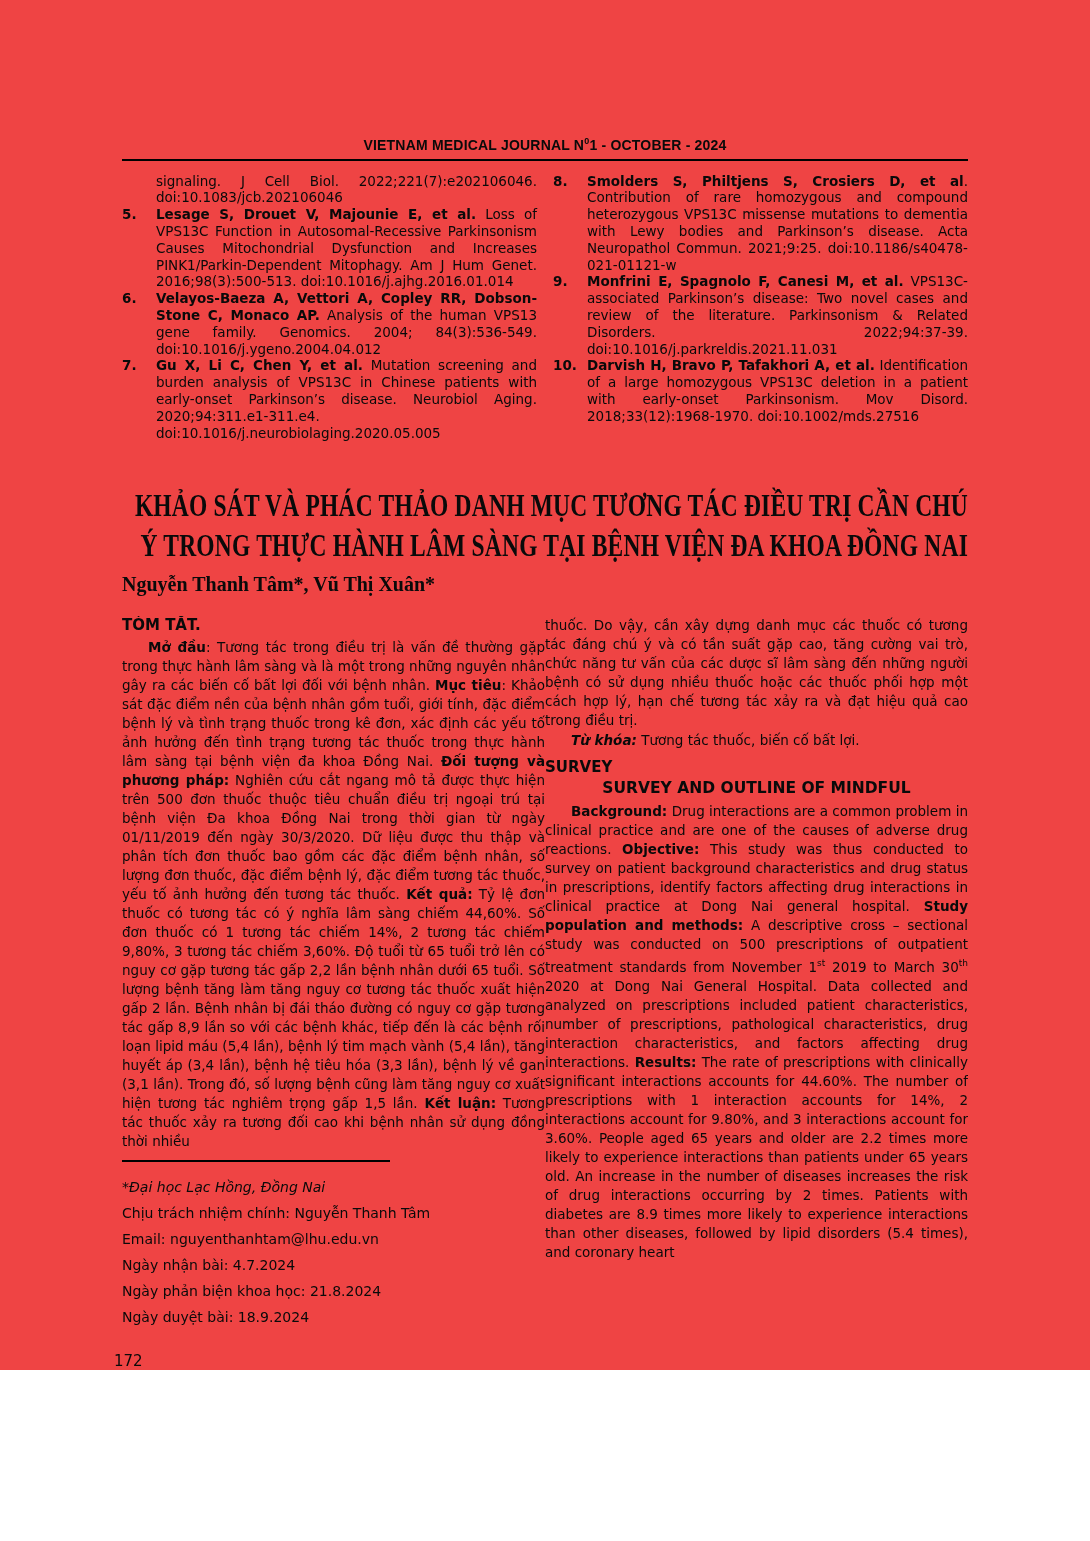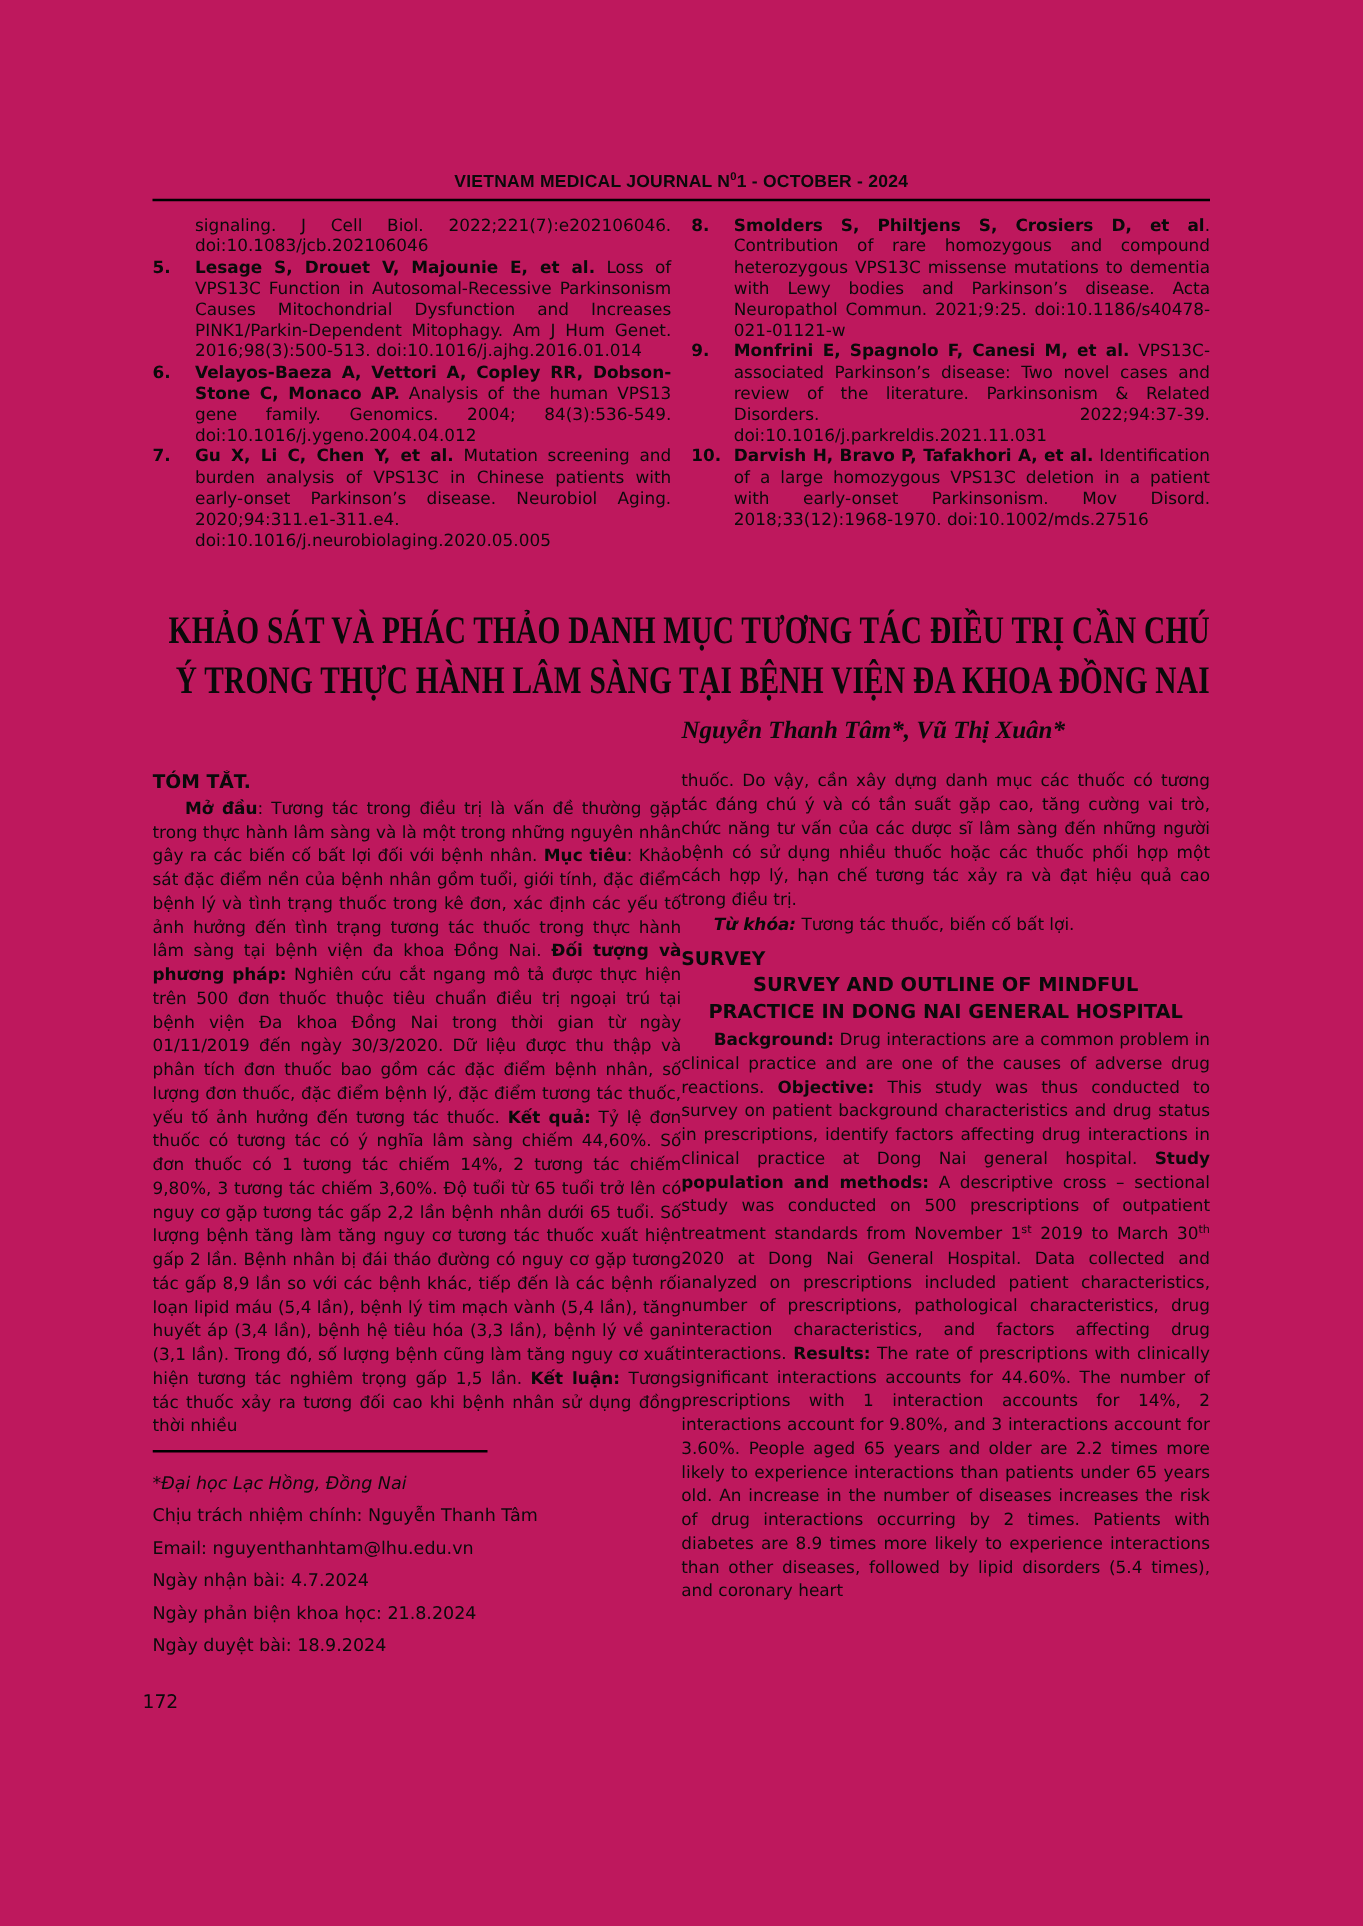--- a/index.html
+++ b/index.html
@@ -1,38 +1,38 @@
 <!DOCTYPE html>
 <html><head>
 <meta charset="utf-8">
 <style>
   * { margin:0; padding:0; box-sizing:border-box; }
   html,body { background:#ffffff; }
   body { width:1090px; font-family:"DejaVu Sans","Liberation Sans",sans-serif; color:#0a0a0a; }
-  .page { position:relative; width:1090px; height:1541px; background:#be185d; overflow:hidden; }
+  .page { position:relative; width:1090px; height:1370px; background:#ef4444; overflow:hidden; }
   .content { padding:136px 122px 0 122px; }
 
   .header { text-align:center; border-bottom:2px solid #000; padding-bottom:6px;
             font-family:"Liberation Sans","DejaVu Sans",sans-serif; font-weight:bold;
             font-size:14px; letter-spacing:0.2px; }
   .header sup { font-size:9px; }
 
   .refs-row { display:flex; gap:16px; margin-top:12px; }
   .col { flex:1 1 0; min-width:0; }
   .ref { font-size:13.5px; line-height:16.8px; text-align:justify;
          padding-left:34px; text-indent:-34px; }
   .ref .num { display:inline-block; width:34px; text-indent:0; font-weight:bold; }
 
   .title { font-family:"Liberation Serif","DejaVu Serif",serif; font-weight:bold;
            text-align:right; margin-top:44px; }
   .title-line { display:block; font-size:23.5px; line-height:40px; white-space:nowrap;
                 transform:scaleY(1.33); transform-origin:50% 50%; letter-spacing:0.2px; }
-  .authors { text-align:right; padding-right:116px; margin-top:8px;
+  .authors { text-align:left; padding-right:116px; margin-top:8px;
              font-family:"Liberation Serif","DejaVu Serif",serif; font-weight:bold;
-             font-size:20px;font-style:italic; }
+             font-size:20px; }
 
   .abstract-row { display:flex; margin-top:20px; height:716px; }
   .abstract-row .col { overflow:hidden; position:relative; }
   .h { font-size:15px; font-weight:bold; margin-bottom:4px; }
   .para { font-size:13.5px; line-height:19px; text-align:justify; }
   .indent { text-indent:26px; }
   .b { font-weight:bold; }
   .i { font-style:italic; }
   sup { font-size:9px; }
 
@@ -95,21 +95,20 @@
           <div class="fn-line">Ngày duyệt bài: 18.9.2024</div>
         </div>
       </div>
 
       <div class="col">
         <p class="para"><span>thuốc. Do vậy, cần xây dựng danh mục các thuốc có tương tác đáng chú ý và có tần suất gặp cao, tăng cường vai trò, chức năng tư vấn của các dược sĩ lâm sàng đến những người bệnh có sử dụng nhiều thuốc hoặc các thuốc phối hợp một cách hợp lý, hạn chế tương tác xảy ra và đạt hiệu quả cao trong điều trị.</span></p>
         <p class="para indent kw"><span class="b i">Từ khóa:</span><span> Tương tác thuốc, biến cố bất lợi.</span></p>
         <div class="h summary-h">SURVEY</div>
         <div class="en-title">
           <span>SURVEY AND OUTLINE OF MINDFUL</span>
-          <span>PRACTICE IN DONG NAI GENERAL HOSPITAL</span>
         </div>
         <p class="para indent"><span class="b">Background:</span><span> Drug interactions are a common problem in clinical practice and are one of the causes of adverse drug reactions. </span><span class="b">Objective:</span><span> This study was thus conducted to survey on patient background characteristics and drug status in prescriptions, identify factors affecting drug interactions in clinical practice at Dong Nai general hospital. </span><span class="b">Study population and methods:</span><span> A descriptive cross – sectional study was conducted on 500 prescriptions of outpatient treatment standards from November 1</span><sup>st</sup><span> 2019 to March 30</span><sup>th</sup><span> 2020 at Dong Nai General Hospital. Data collected and analyzed on prescriptions included patient characteristics, number of prescriptions, pathological characteristics, drug interaction characteristics, and factors affecting drug interactions. </span><span class="b">Results:</span><span> The rate of prescriptions with clinically significant interactions accounts for 44.60%. The number of prescriptions with 1 interaction accounts for 14%, 2 interactions account for 9.80%, and 3 interactions account for 3.60%. People aged 65 years and older are 2.2 times more likely to experience interactions than patients under 65 years old. An increase in the number of diseases increases the risk of drug interactions occurring by 2 times. Patients with diabetes are 8.9 times more likely to experience interactions than other diseases, followed by lipid disorders (5.4 times), and coronary heart</span></p>
       </div>
 
     </div>
   </div>
 
   <div class="page-number">172</div>
 </div>
 

